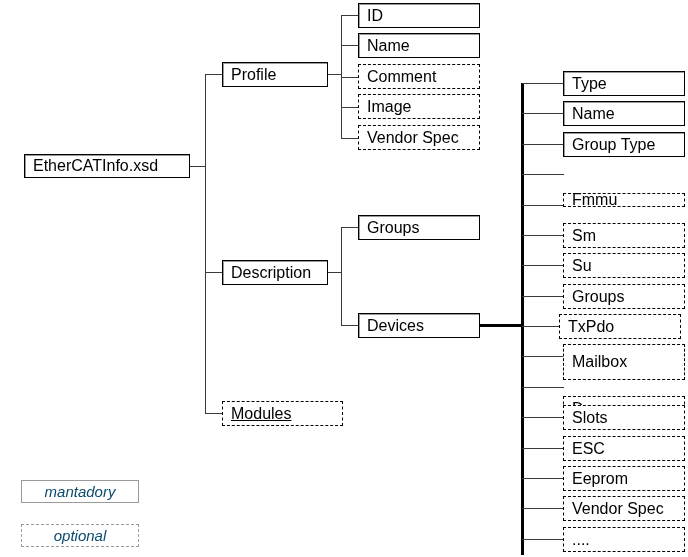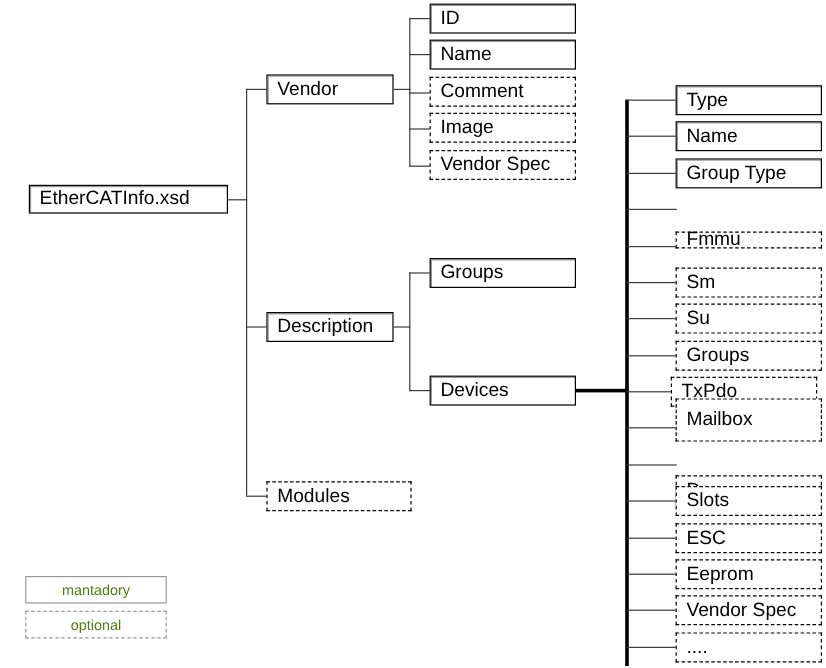--- a/index.html
+++ b/index.html
@@ -53,27 +53,28 @@
   .line.thick.v { width: 3px; }
 
   
   .legend-box {
     position: absolute;
     box-sizing: border-box;
     background: #ffffff;
     display: flex;
     align-items: center;
     justify-content: center;
-    font-size: 12px;
-    color: #4d7c0f;
+    font-size: 15px;
+    color: #0c4a6e;
     white-space: nowrap;
     z-index: 3;
+    font-style: italic;
   }
   .legend-box.mandatory { border: 1px solid #9a9a9a; }
-  .legend-box.optional  { border: 1px dashed #9a9a9a; }
+  .legend-box.optional  { border: 1px dashed #9a9a9a; margin-top: 15px; }
 </style>
 </head>
 <body>
 
 <div id="canvas">
 
   <div class="line h" style="left:190px; top:166px; width:16px;"></div>
   <div class="line v" style="left:205px; top:74px; height:339px;"></div>
   <div class="line h" style="left:205px; top:74px; width:18px;"></div>
   <div class="line h" style="left:205px; top:272px; width:18px;"></div>
@@ -107,42 +108,42 @@
   <div class="line h" style="left:522px; top:356px; width:42px;"></div>
   <div class="line h" style="left:522px; top:387px; width:42px;"></div>
   <div class="line h" style="left:522px; top:417px; width:42px;"></div>
   <div class="line h" style="left:522px; top:448px; width:42px;"></div>
   <div class="line h" style="left:522px; top:478px; width:42px;"></div>
   <div class="line h" style="left:522px; top:508px; width:42px;"></div>
   <div class="line h" style="left:522px; top:539px; width:42px;"></div>
 
   <div class="node mandatory" style="left:24px; top:154px; width:166px; height:24px;">EtherCATInfo.xsd</div>
 
-  <div class="node mandatory" style="left:222px; top:62px; width:106px; height:25px;">Vendor</div>
+  <div class="node mandatory" style="left:222px; top:62px; width:106px; height:25px;">Profile</div>
   <div class="node mandatory" style="left:222px; top:260px; width:106px; height:25px;">Description</div>
-  <div class="node optional" style="left:222px; top:401px; width:121px; height:25px;">Modules</div>
+  <div class="node optional" style="left:222px; top:401px; width:121px; height:25px;text-decoration:underline;">Modules</div>
 
   <div class="node mandatory" style="left:358px; top:3px; width:122px; height:25px;">ID</div>
   <div class="node mandatory" style="left:358px; top:33px; width:122px; height:25px;">Name</div>
   <div class="node optional" style="left:358px; top:64px; width:122px; height:25px;">Comment</div>
   <div class="node optional" style="left:358px; top:94px; width:122px; height:25px;">Image</div>
   <div class="node optional" style="left:358px; top:125px; width:122px; height:25px;">Vendor Spec</div>
 
   <div class="node mandatory" style="left:358px; top:215px; width:122px; height:25px;">Groups</div>
   <div class="node mandatory" style="left:358px; top:313px; width:122px; height:25px;">Devices</div>
 
   <div class="node mandatory" style="left:563px; top:71px; width:122px; height:25px;">Type</div>
   <div class="node mandatory" style="left:563px; top:101px; width:122px; height:25px;">Name</div>
   <div class="node mandatory" style="left:563px; top:132px; width:122px; height:25px;">Group Type</div>
   <div class="node optional" style="left:563px; top:193px; width:122px; height:14px;text-align:right;">Fmmu</div>
   <div class="node optional" style="left:563px; top:223px; width:122px; height:25px;">Sm</div>
   <div class="node optional" style="left:563px; top:253px; width:122px; height:25px;">Su</div>
   <div class="node optional" style="left:563px; top:284px; width:122px; height:25px;">Groups</div>
   <div class="node optional" style="left:559px; top:314px; width:122px; height:25px;">TxPdo</div>
-  <div class="node optional" style="left:563px; top:332px; width:122px; height:36px;">Mailbox</div>
+  <div class="node optional" style="left:563px; top:344px; width:122px; height:36px;">Mailbox</div>
   <div class="node optional" style="left:563px; top:396px; width:122px; height:25px;">Dc</div>
   <div class="node optional" style="left:563px; top:405px; width:122px; height:25px;">Slots</div>
   <div class="node optional" style="left:563px; top:436px; width:122px; height:25px;">ESC</div>
   <div class="node optional" style="left:563px; top:466px; width:122px; height:25px;">Eeprom</div>
   <div class="node optional" style="left:563px; top:496px; width:122px; height:25px;">Vendor Spec</div>
   <div class="node optional" style="left:563px; top:527px; width:122px; height:25px;">....</div>
 
   <div class="legend-box mandatory" style="left:21px; top:480px; width:118px; height:23px;">mantadory</div>
   <div class="legend-box optional" style="left:21px; top:509px; width:118px; height:23px;">optional</div>
 

